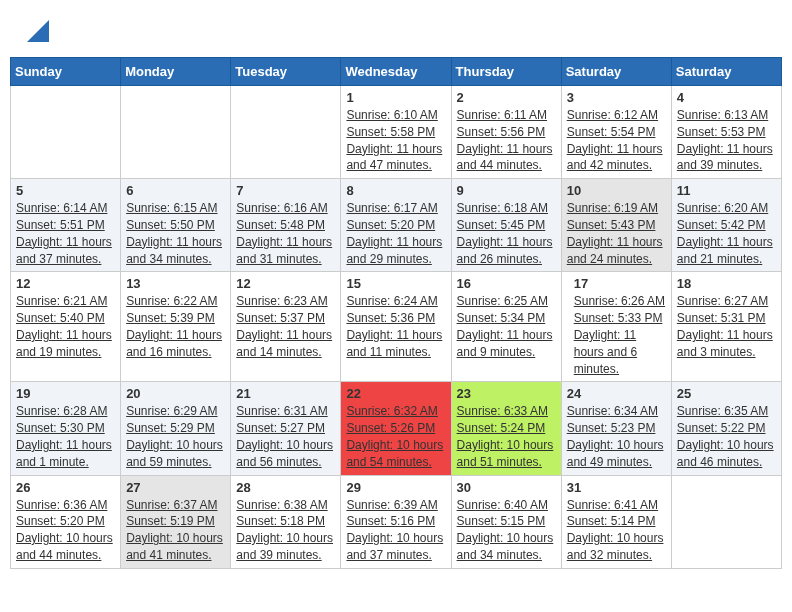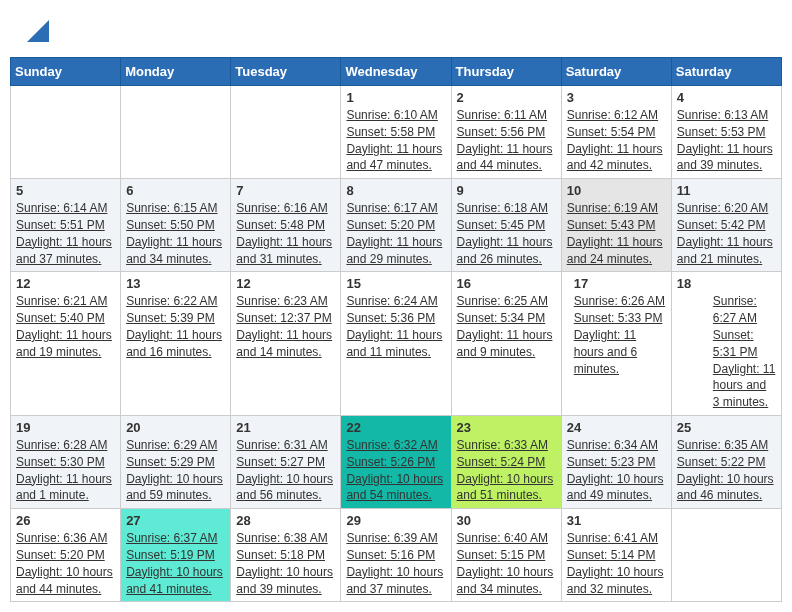--- a/index.html
+++ b/index.html
@@ -207,21 +207,21 @@
         </td>
         <td style="background-color: rgb(255, 255, 255);">
           <span class="day-number">13</span>
           <div class="day-info" style="white-space: pre-line;">Sunrise: 6:22 AM
 Sunset: 5:39 PM
 Daylight: 11 hours and 16 minutes.</div>
         </td>
         <td style="background-color: rgb(255, 255, 255);">
           <span class="day-number">12</span>
           <div class="day-info" style="white-space: pre-line;">Sunrise: 6:23 AM
-Sunset: 12:37 PM
+Sunset: 5:37 PM
 Daylight: 11 hours and 14 minutes.</div>
         </td>
         <td style="background-color: rgb(255, 255, 255);">
           <span class="day-number">15</span>
           <div class="day-info" style="white-space: pre-line;">Sunrise: 6:24 AM
 Sunset: 5:36 PM
 Daylight: 11 hours and 11 minutes.</div>
         </td>
         <td style="background-color: rgb(255, 255, 255);">
           <span class="day-number">16</span>
@@ -230,21 +230,21 @@
 Daylight: 11 hours and 9 minutes.</div>
         </td>
         <td style="background-color: rgb(255, 255, 255); padding-left: 12px;">
           <span class="day-number">17</span>
           <div class="day-info" style="white-space: pre-line;">Sunrise: 6:26 AM
 Sunset: 5:33 PM
 Daylight: 11 hours and 6 minutes.</div>
         </td>
         <td style="background-color: rgb(255, 255, 255);">
           <span class="day-number">18</span>
-          <div class="day-info" style="white-space: pre-line; margin-left: 36px;">Sunrise: 6:27 AM
+          <div class="day-info" style="white-space: pre-line;">Sunrise: 6:27 AM
 Sunset: 5:31 PM
 Daylight: 11 hours and 3 minutes.</div>
         </td>
       </tr>
       <tr>
         <td style="background-color: rgb(240, 244, 248);">
           <span class="day-number">19</span>
           <div class="day-info" style="white-space: pre-line;">Sunrise: 6:28 AM
 Sunset: 5:30 PM
 Daylight: 11 hours and 1 minute.</div>
@@ -254,21 +254,21 @@
           <div class="day-info" style="white-space: pre-line;">Sunrise: 6:29 AM
 Sunset: 5:29 PM
 Daylight: 10 hours and 59 minutes.</div>
         </td>
         <td style="background-color: rgb(240, 244, 248);">
           <span class="day-number">21</span>
           <div class="day-info" style="white-space: pre-line;">Sunrise: 6:31 AM
 Sunset: 5:27 PM
 Daylight: 10 hours and 56 minutes.</div>
         </td>
-        <td style="background-color: #14b8a6;">
+        <td style="background-color: #ef4444;">
           <span class="day-number">22</span>
           <div class="day-info" style="white-space: pre-line;">Sunrise: 6:32 AM
 Sunset: 5:26 PM
 Daylight: 10 hours and 54 minutes.</div>
         </td>
         <td style="background-color: #bef264;">
           <span class="day-number">23</span>
           <div class="day-info" style="white-space: pre-line;">Sunrise: 6:33 AM
 Sunset: 5:24 PM
 Daylight: 10 hours and 51 minutes.</div>
@@ -286,21 +286,21 @@
 Daylight: 10 hours and 46 minutes.</div>
         </td>
       </tr>
       <tr>
         <td style="background-color: rgb(255, 255, 255);">
           <span class="day-number">26</span>
           <div class="day-info" style="white-space: pre-line;">Sunrise: 6:36 AM
 Sunset: 5:20 PM
 Daylight: 10 hours and 44 minutes.</div>
         </td>
-        <td style="background-color: #5eead4;">
+        <td style="background-color: #e5e5e5;">
           <span class="day-number">27</span>
           <div class="day-info" style="white-space: pre-line;">Sunrise: 6:37 AM
 Sunset: 5:19 PM
 Daylight: 10 hours and 41 minutes.</div>
         </td>
         <td style="background-color: rgb(255, 255, 255);">
           <span class="day-number">28</span>
           <div class="day-info" style="white-space: pre-line;">Sunrise: 6:38 AM
 Sunset: 5:18 PM
 Daylight: 10 hours and 39 minutes.</div>

